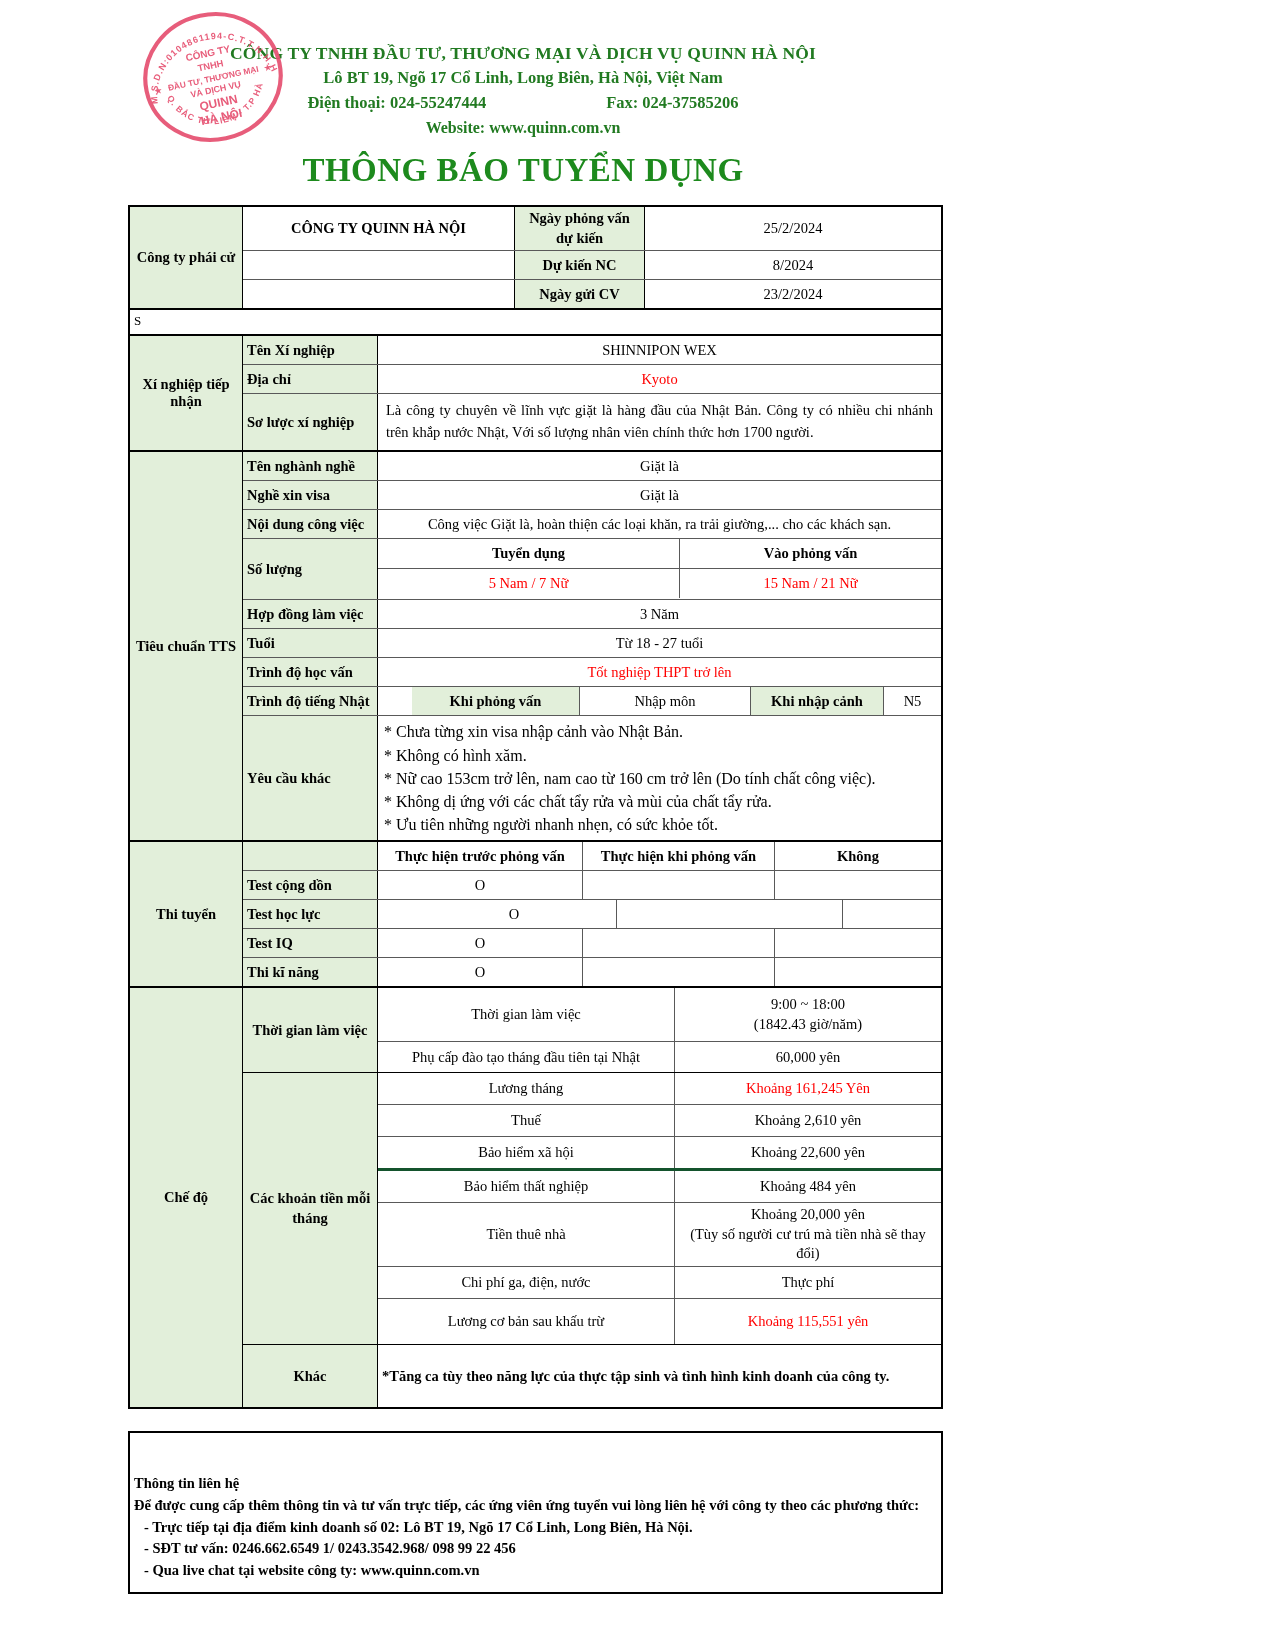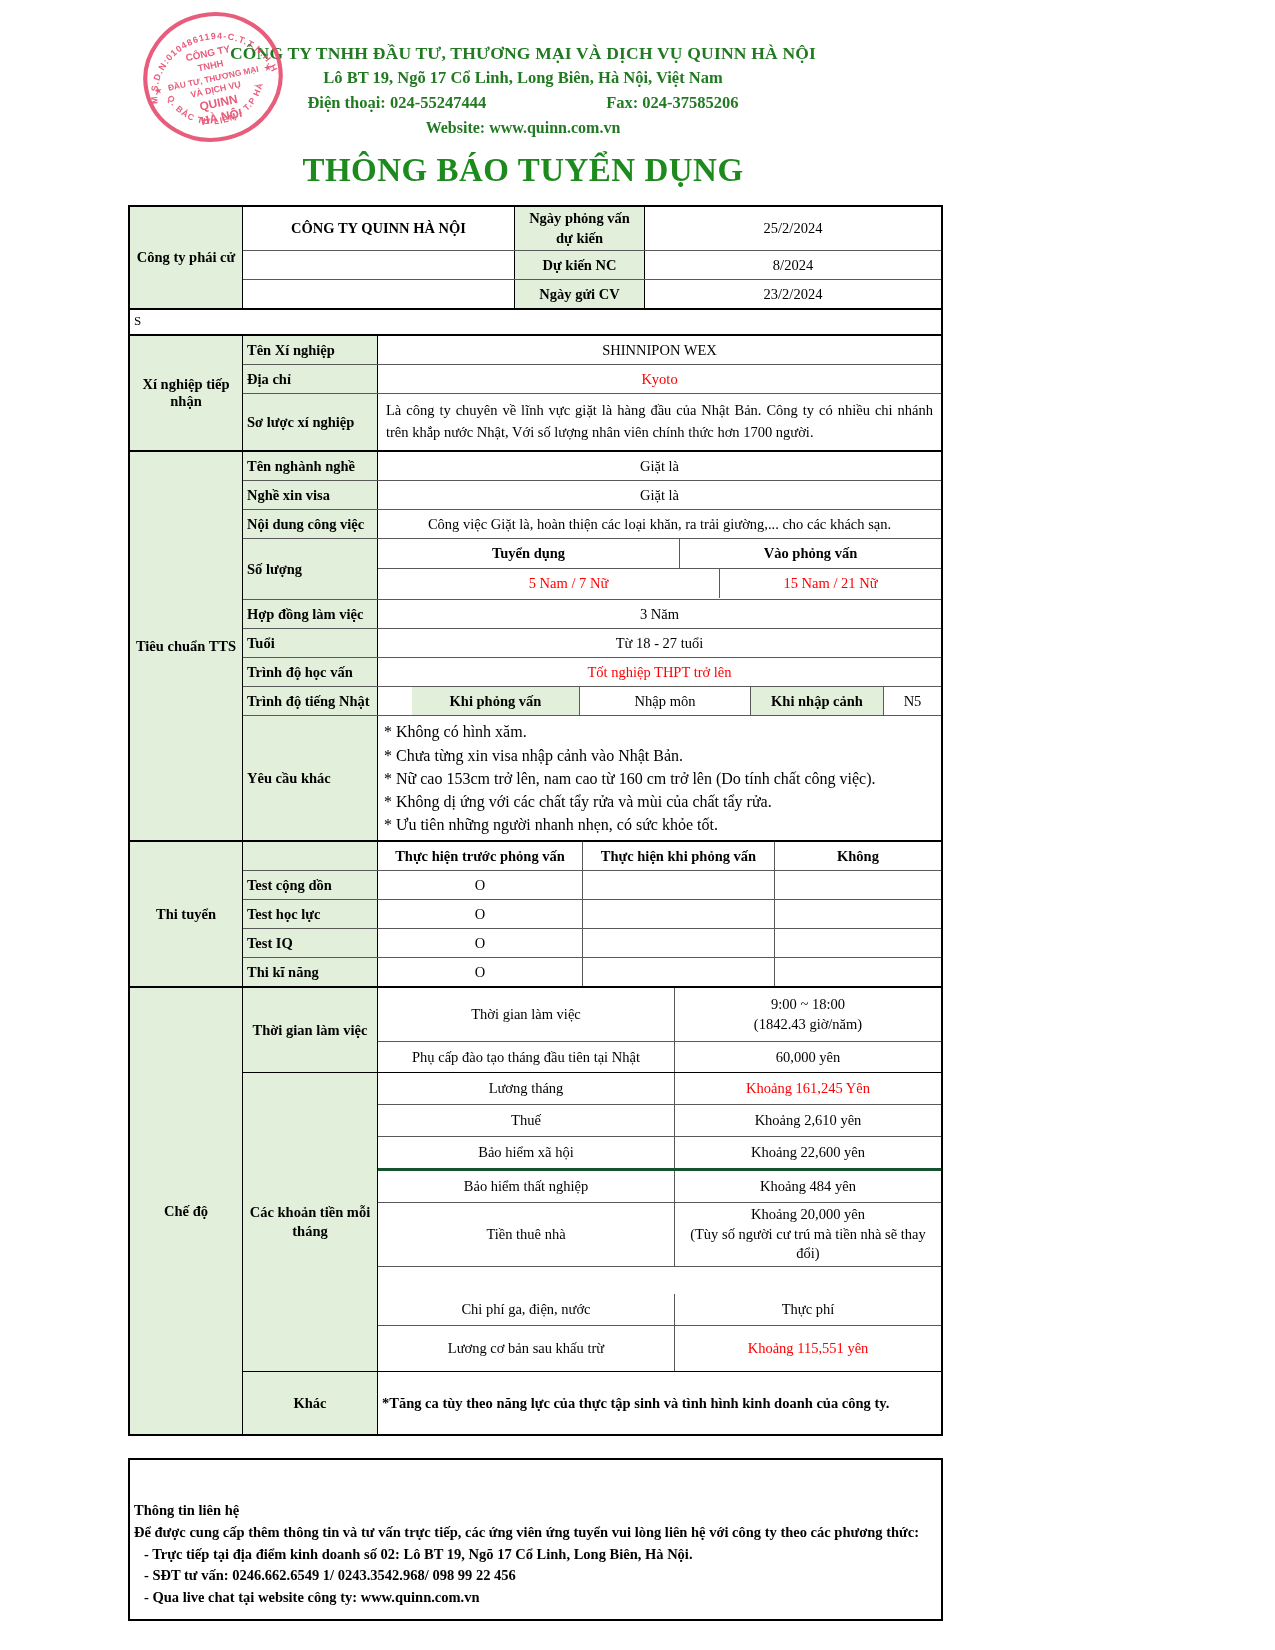--- a/index.html
+++ b/index.html
@@ -155,21 +155,21 @@
           <div class="c lab">Nội dung công việc</div>
           <div class="c">Công việc Giặt là, hoàn thiện các loại khăn, ra trải giường,... cho các khách sạn.</div>
         </div>
         <div class="r g-2" style="min-height:60px;">
           <div class="c lab">Số lượng</div>
           <div style="display:flex;flex-direction:column;">
             <div class="g-qty" style="display:grid;border-bottom:1px solid #595959;min-height:29px;">
               <div class="c bold">Tuyển dụng</div>
               <div class="c bold">Vào phỏng vấn</div>
             </div>
-            <div class="g-qty" style="display:grid;min-height:29px;margin-left:40px;">
+            <div class="g-qty" style="display:grid;min-height:29px;">
               <div class="c red">5 Nam / 7 Nữ</div>
               <div class="c red">15 Nam / 21 Nữ</div>
             </div>
           </div>
         </div>
         <div class="r g-2" style="min-height:28px;">
           <div class="c lab">Hợp đồng làm việc</div>
           <div class="c">3 Năm</div>
         </div>
         <div class="r g-2" style="min-height:28px;">
@@ -185,22 +185,22 @@
           <div class="g-jp" style="display:grid;">
             <div class="c greenbg bold">Khi phỏng vấn</div>
             <div class="c">Nhập môn</div>
             <div class="c greenbg bold">Khi nhập cảnh</div>
             <div class="c">N5</div>
           </div>
         </div>
         <div class="r g-2" style="min-height:92px;">
           <div class="c lab">Yêu cầu khác</div>
           <div class="req-lines">
+            <div>* Chưa từng xin visa nhập cảnh vào Nhật Bản.</div>
             <div>* Không có hình xăm.</div>
-            <div>* Chưa từng xin visa nhập cảnh vào Nhật Bản.</div>
             <div>* Nữ cao 153cm trở lên, nam cao từ 160 cm trở lên (Do tính chất công việc).</div>
             <div>* Không dị ứng với các chất tẩy rửa và mùi của chất tẩy rửa.</div>
             <div>* Ưu tiên những người nhanh nhẹn, có sức khỏe tốt.</div>
           </div>
         </div>
       </div>
     </div>
 
     <div class="sec">
       <div class="sec-label">Thi tuyển</div>
@@ -210,21 +210,21 @@
           <div class="c bold">Thực hiện trước phỏng vấn</div>
           <div class="c bold">Thực hiện khi phỏng vấn</div>
           <div class="c bold">Không</div>
         </div>
         <div class="r g-exam" style="min-height:25px;">
           <div class="c lab">Test cộng dồn</div>
           <div class="c">O</div>
           <div class="c"></div>
           <div class="c"></div>
         </div>
-        <div class="r g-exam" style="min-height:25px;">
+        <div class="r g-exam" style="min-height:25px;gap:34px;">
           <div class="c lab">Test học lực</div>
           <div class="c">O</div>
           <div class="c"></div>
           <div class="c"></div>
         </div>
         <div class="r g-exam" style="min-height:25px;">
           <div class="c lab">Test IQ</div>
           <div class="c">O</div>
           <div class="c"></div>
           <div class="c"></div>
@@ -278,21 +278,21 @@
               <div class="c">Bảo hiểm thất nghiệp</div>
               <div class="c">Khoảng 484 yên</div>
             </div>
             <div class="g-regime" style="display:grid;border-bottom:1px solid #595959;min-height:48px;">
               <div class="c">Tiền thuê nhà</div>
               <div class="c stack">
                 <div>Khoảng 20,000 yên</div>
                 <div>(Tùy số người cư trú mà tiền nhà sẽ thay đổi)</div>
               </div>
             </div>
-            <div class="g-regime" style="display:grid;border-bottom:1px solid #595959;min-height:31px;margin-top:27px;">
+            <div class="g-regime" style="display:grid;border-bottom:1px solid #595959;min-height:31px;">
               <div class="c">Chi phí ga, điện, nước</div>
               <div class="c">Thực phí</div>
             </div>
             <div class="g-regime" style="display:grid;min-height:45px;flex:1;">
               <div class="c">Lương cơ bản sau khấu trừ</div>
               <div class="c red">Khoảng 115,551 yên</div>
             </div>
           </div>
         </div>
 

